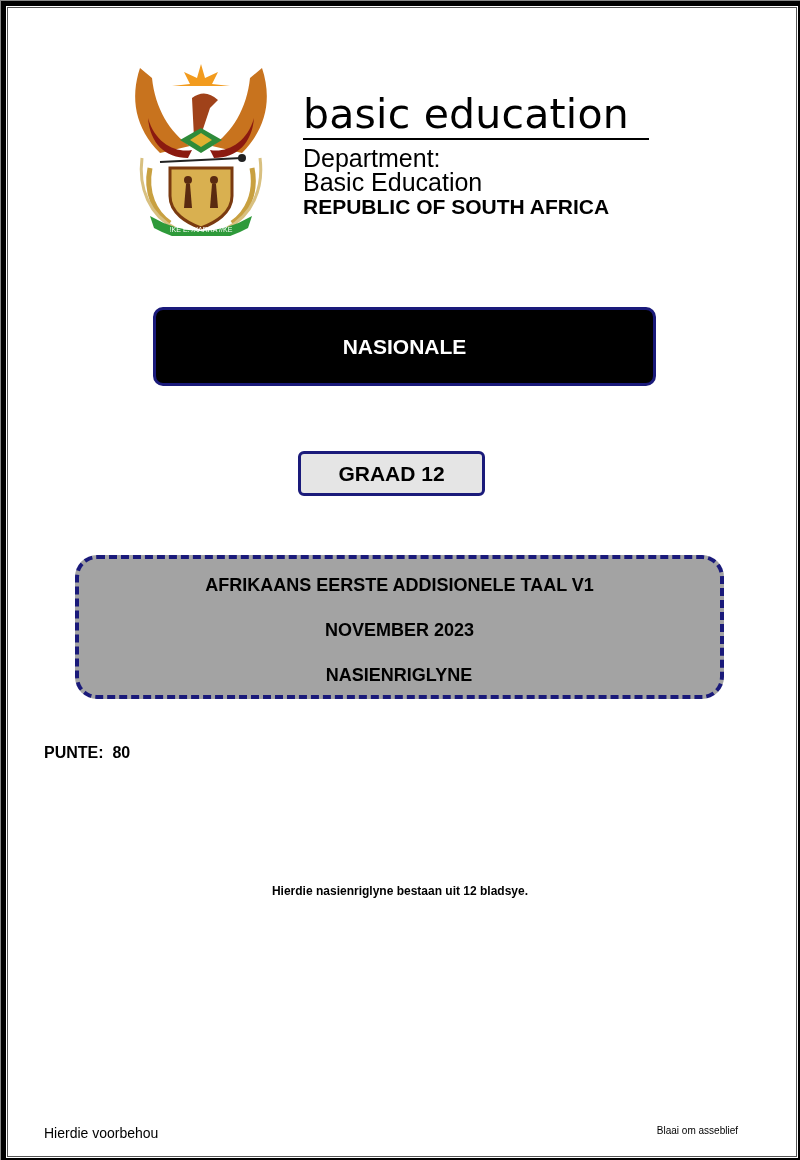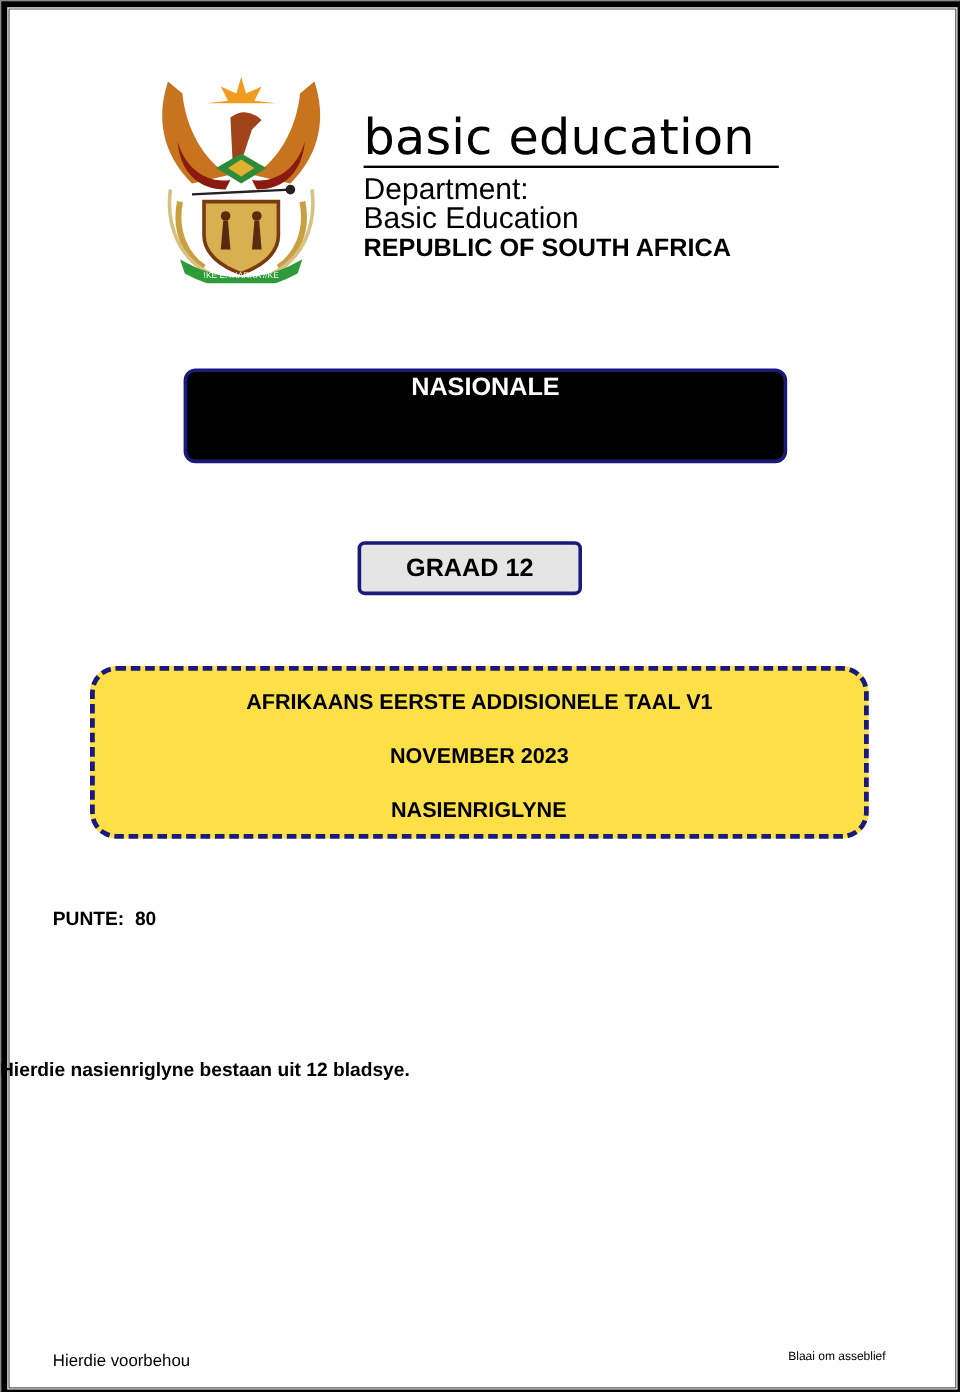--- a/index.html
+++ b/index.html
@@ -7,31 +7,31 @@
   .frame { position: absolute; left: 1px; top: 1px; width: 792px; height: 1152px; border: 5px solid #000; box-shadow: inset 0 0 0 1px #fff, inset 0 0 0 2px #555; box-sizing: content-box; }
   .frame-outer { position: absolute; left: 0; top: 0; width: 798px; height: 1158px; border: 1px solid #888; box-sizing: content-box; pointer-events: none; }
 
   .logo { position: absolute; left: 130px; top: 58px; width: 142px; height: 178px; }
   .brand { position: absolute; left: 303px; top: 92px; width: 346px; }
   .brand-word { font-family: "DejaVu Sans", sans-serif; font-size: 41px; line-height: 44px; letter-spacing: 0.2px; font-weight: normal; }
   .brand-rule { height: 2px; background: #000; margin-top: 2px; width: 346px; }
   .brand-dept { font-size: 25px; line-height: 24px; margin-top: 6px; }
   .brand-rsa { font-size: 21px; line-height: 25px; font-weight: bold; }
 
-  .nss { position: absolute; left: 153px; top: 307px; width: 497px; height: 73px; background: #000; border: 3px solid #1a1a7a; border-radius: 10px; color: #fff; text-align: center; font-weight: bold; font-size: 21px; line-height: 26px; display: flex; flex-direction: row; justify-content: center; }
+  .nss { position: absolute; left: 153px; top: 307px; width: 497px; height: 73px; background: #000; border: 3px solid #1a1a7a; border-radius: 10px; color: #fff; text-align: center; font-weight: bold; font-size: 21px; line-height: 26px; display: flex; flex-direction: column; justify-content: center; }
 
   .graad { position: absolute; left: 298px; top: 451px; width: 181px; height: 39px; background: #e5e5e5; border: 3px solid #1a1a7a; border-radius: 6px; text-align: center; font-weight: bold; font-size: 21px; line-height: 39px; }
 
-  .subject { position: absolute; left: 75px; top: 555px; width: 641px; height: 136px; background: #fde047; border: 4px dashed #1a1a7a; border-radius: 22px; text-align: center; font-weight: bold; font-size: 18px; }
+  .subject { position: absolute; left: 75px; top: 555px; width: 641px; height: 136px; background: #a3a3a3; border: 4px dashed #1a1a7a; border-radius: 22px; text-align: center; font-weight: bold; font-size: 18px; }
   .subject .l1 { position: absolute; top: 16px; left: 0; right: 0; }
   .subject .l2 { position: absolute; top: 61px; left: 0; right: 0; }
   .subject .l3 { position: absolute; top: 106px; left: 0; right: 1px; }
 
-  .punte { position: absolute; left: 44px; top: 744px; font-size: 16px; font-weight: bold; margin-top: 14px; }
-  .pages { position: absolute; left: 0; width: 800px; top: 884px; font-size: 16px; font-weight: bold; }
+  .punte { position: absolute; left: 44px; top: 744px; font-size: 16px; font-weight: bold; }
+  .pages { position: absolute; left: 0; width: 800px; top: 884px; text-align: center; font-size: 12px; font-weight: bold; }
   .foot-left { position: absolute; left: 44px; top: 1125px; font-size: 14px; }
   .foot-right { position: absolute; right: 62px; top: 1125px; font-size: 10px; }
 </style>
 </head>
 <body>
 
 <div class="frame-outer"></div>
 <div class="frame"></div>
 
 <svg class="logo" viewBox="0 0 142 178">

